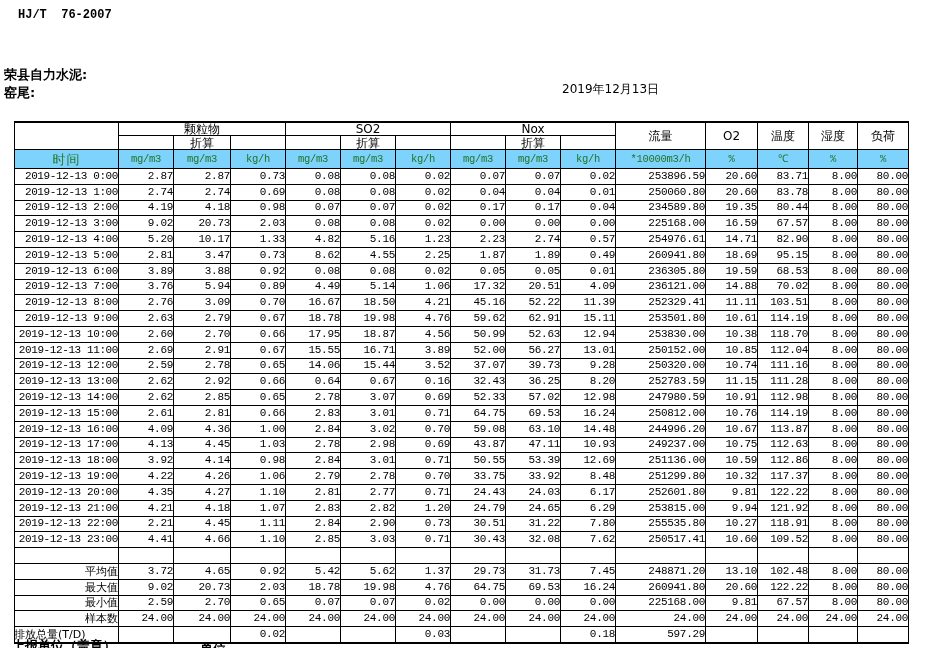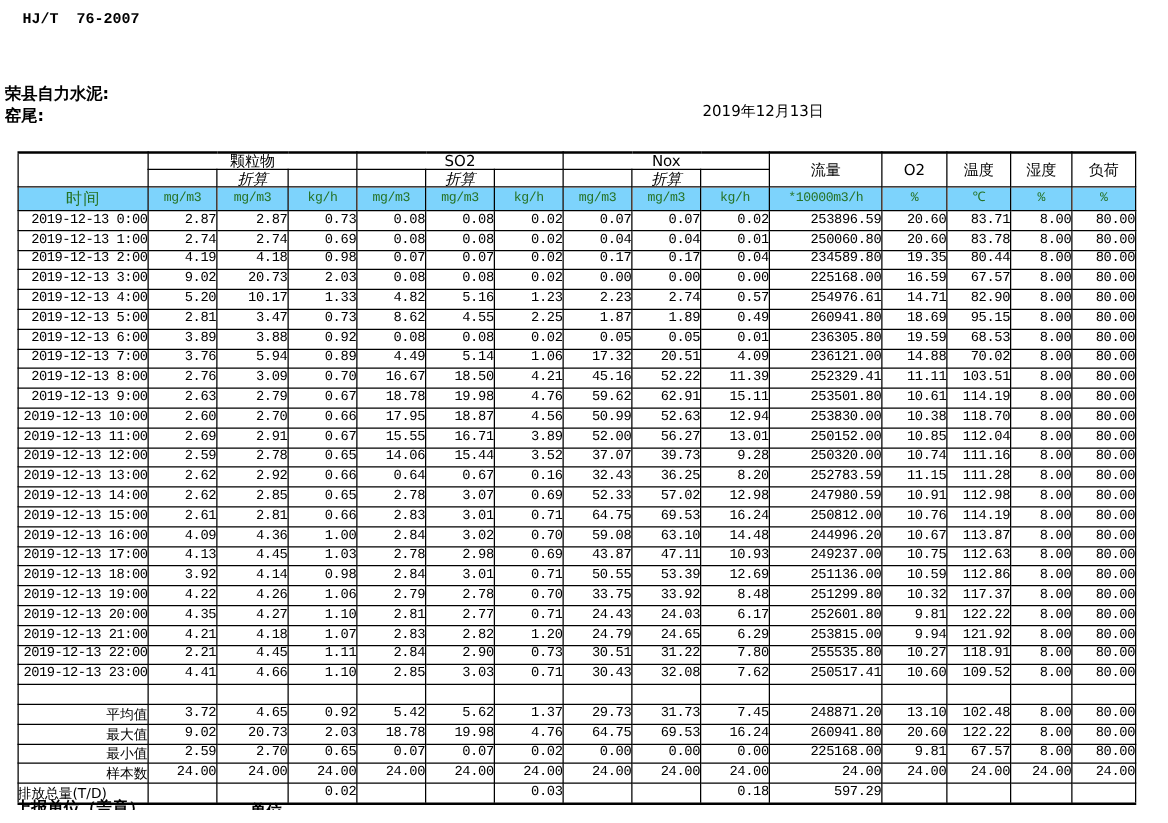--- a/index.html
+++ b/index.html
@@ -10,21 +10,21 @@
   .title{position:absolute;left:204px;top:27px;font-weight:bold;font-size:15px;letter-spacing:1px;}
   .company{position:absolute;left:4px;top:66px;font-weight:bold;font-size:13px;}
   .loc{position:absolute;left:4px;top:84px;font-weight:bold;font-size:13px;}
   .date{position:absolute;left:562px;top:81px;font-size:12px;}
 
   table.rpt{position:absolute;left:14px;top:121px;width:894px;border-collapse:collapse;
             table-layout:fixed;border:1px solid #000;border-top:2px solid #000;border-bottom:2px solid #000;}
   table.rpt td{border:1px solid #000;padding:0;overflow:hidden;white-space:nowrap;
                vertical-align:middle;line-height:1;font-size:11px;}
   tr.h1 td{height:12px;text-align:center;font-size:12px;}
-  tr.h2 td{height:13px;text-align:center;font-size:12px;font-style:italic;}
+  tr.h2 td{height:13px;text-align:center;font-size:12px;}
   tr.h3 td{height:18px;background:#7dd3fc;color:#267326;text-align:center;
            font-family:"Liberation Mono","DejaVu Sans Mono",monospace;font-size:10.5px;letter-spacing:-0.3px;margin-top:45px;}
   tr.h3 td.timeHead{font-family:"DejaVu Sans","Liberation Sans",sans-serif;font-size:13px;letter-spacing:1px;}
   tr.dr td{height:14.8px;}
   td.t{text-align:right;padding-right:3px;font-family:"Liberation Mono","DejaVu Sans Mono",monospace;
        font-size:10.5px;letter-spacing:-0.4px;}
   td.n{text-align:right;padding-right:9px;font-family:"Liberation Mono","DejaVu Sans Mono",monospace;
        font-size:10.5px;letter-spacing:-0.3px;}
   td.f{padding-right:6px;}
   td.lab{text-align:right;padding-right:4px;font-size:12px;margin-top:24px;}

